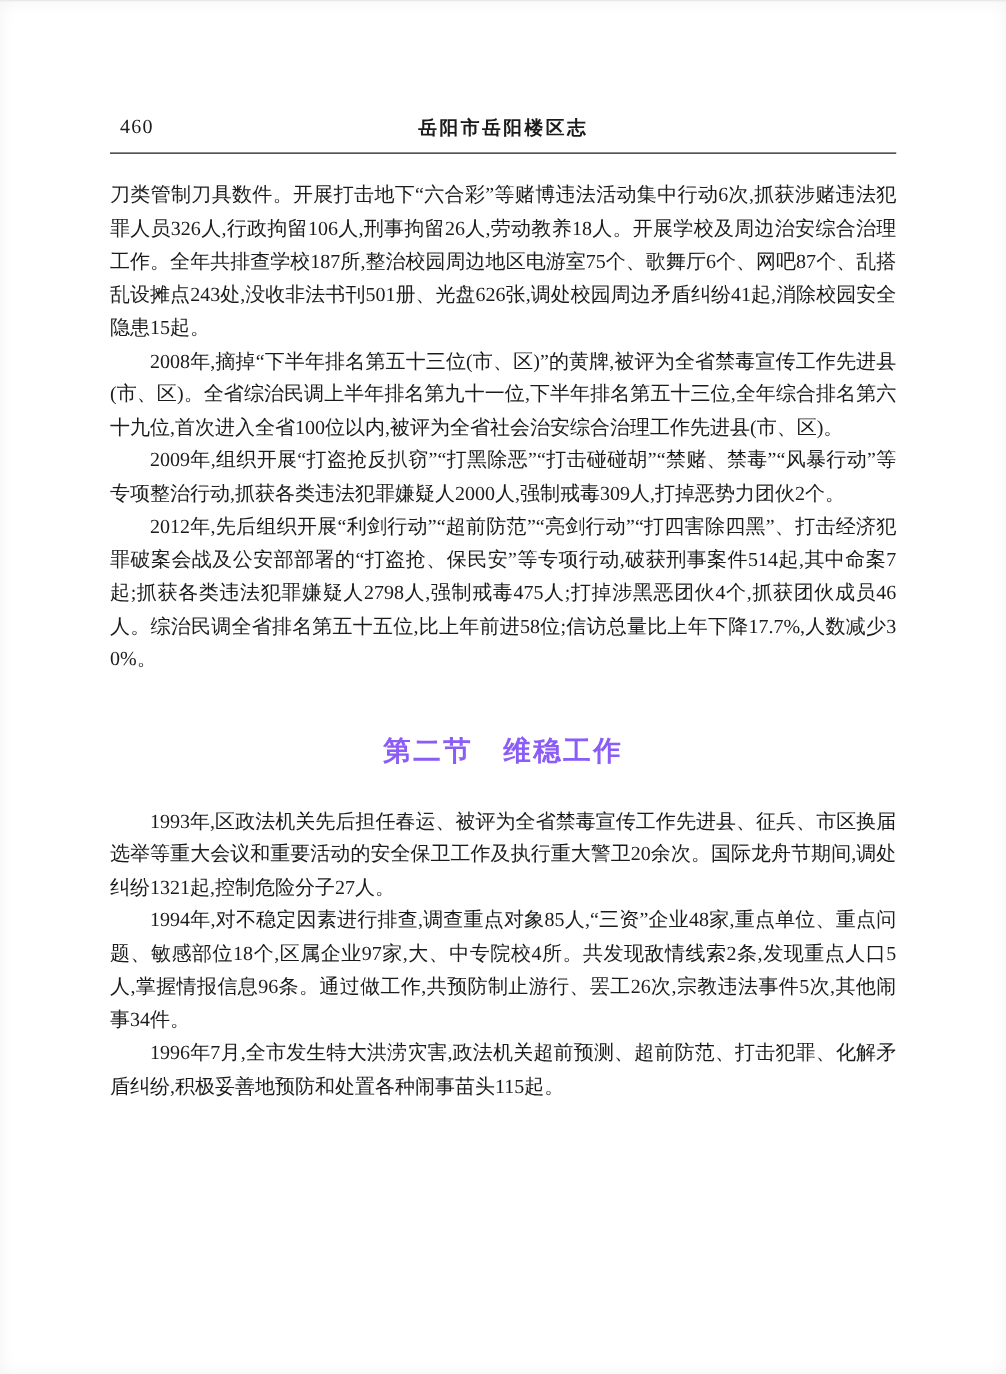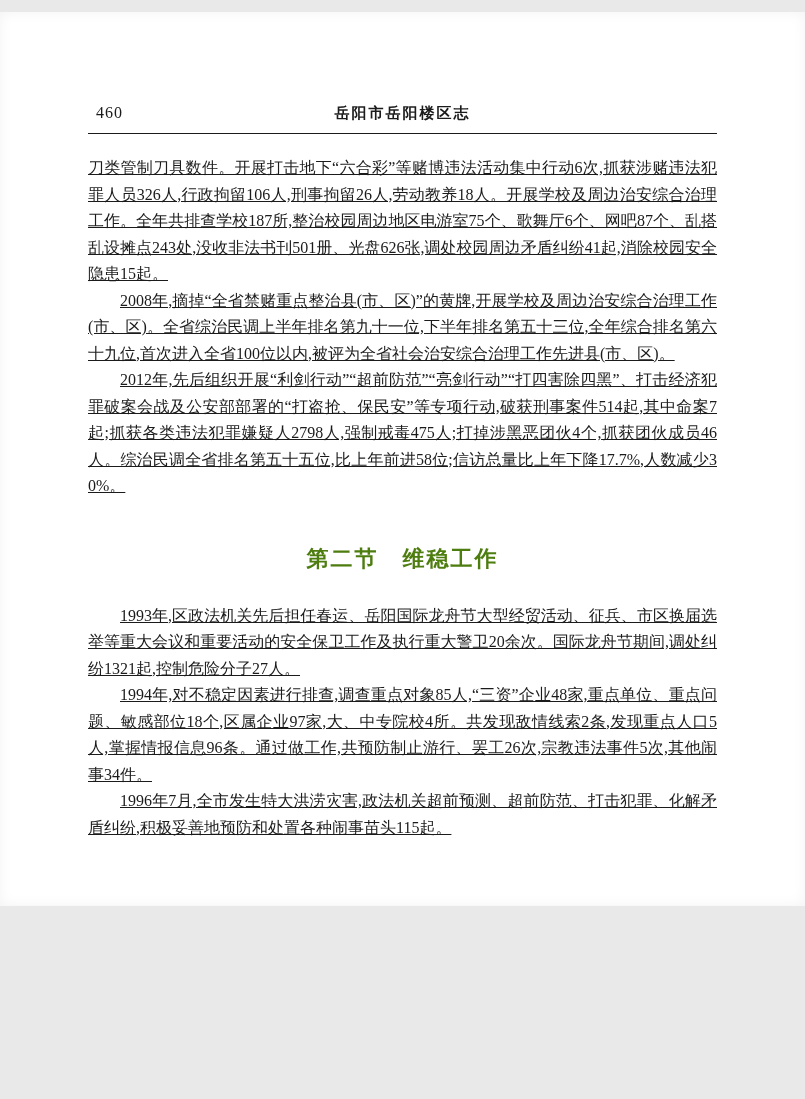--- a/index.html
+++ b/index.html
@@ -3,22 +3,22 @@
 <meta charset="utf-8">
 <style>
   html, body {
     margin: 0;
     padding: 0;
     background: #e9e9e9;
   }
   .page {
     position: relative;
     width: 805px;
-    height: 894px;
-    margin: 12px auto;
+    height: 1099px;
+    margin: 1px auto;
     background: #ffffff;
     box-sizing: border-box;
     padding: 92px 88px 0 88px;
     box-shadow: inset 0 0 14px rgba(0,0,0,0.05);
     font-family: "Liberation Serif", "DejaVu Serif", serif;
     color: #1b1b1b;
     overflow: hidden;
   }
   .running-head {
     position: relative;
@@ -48,54 +48,54 @@
     margin-top: 21px;
   }
   .para {
     margin: 0;
     font-size: 16px;
     line-height: 26.5px;
     text-align: justify;
     text-justify: inter-ideograph;
     text-indent: 2em;
     word-break: break-all;
-    text-decoration: underline;
   }
   .para.continuation {
     text-indent: 0;
   }
   .section-heading {
     margin: 44px 0 29px 0;
     text-align: center;
     font-family: "Liberation Sans", "DejaVu Sans", sans-serif;
     font-weight: bold;
     font-size: 22px;
     letter-spacing: 2px;
-    color: #4d7c0f;
+    color: #8b5cf6;
   }
 </style>
 </head>
 <body>
 
 <div class="page">
 
   <header class="running-head">
     <span class="page-number">460</span>
     <span class="book-title">岳阳市岳阳楼区志</span>
   </header>
 
   <hr class="head-rule">
 
   <main class="body-text">
 
     <p class="para continuation">刀类管制刀具数件。开展打击地下“六合彩”等赌博违法活动集中行动6次,抓获涉赌违法犯罪人员326人,行政拘留106人,刑事拘留26人,劳动教养18人。开展学校及周边治安综合治理工作。全年共排查学校187所,整治校园周边地区电游室75个、歌舞厅6个、网吧87个、乱搭乱设摊点243处,没收非法书刊501册、光盘626张,调处校园周边矛盾纠纷41起,消除校园安全隐患15起。</p>
-    <p class="para">2008年,摘掉“全省禁赌重点整治县(市、区)”的黄牌,开展学校及周边治安综合治理工作(市、区)。全省综治民调上半年排名第九十一位,下半年排名第五十三位,全年综合排名第六十九位,首次进入全省100位以内,被评为全省社会治安综合治理工作先进县(市、区)。</p>
+    <p class="para">2008年,摘掉“下半年排名第五十三位(市、区)”的黄牌,被评为全省禁毒宣传工作先进县(市、区)。全省综治民调上半年排名第九十一位,下半年排名第五十三位,全年综合排名第六十九位,首次进入全省100位以内,被评为全省社会治安综合治理工作先进县(市、区)。</p>
+    <p class="para">2009年,组织开展“打盗抢反扒窃”“打黑除恶”“打击碰碰胡”“禁赌、禁毒”“风暴行动”等专项整治行动,抓获各类违法犯罪嫌疑人2000人,强制戒毒309人,打掉恶势力团伙2个。</p>
     <p class="para">2012年,先后组织开展“利剑行动”“超前防范”“亮剑行动”“打四害除四黑”、打击经济犯罪破案会战及公安部部署的“打盗抢、保民安”等专项行动,破获刑事案件514起,其中命案7起;抓获各类违法犯罪嫌疑人2798人,强制戒毒475人;打掉涉黑恶团伙4个,抓获团伙成员46人。综治民调全省排名第五十五位,比上年前进58位;信访总量比上年下降17.7%,人数减少30%。</p>
 
     <h2 class="section-heading">第二节　维稳工作</h2>
 
-    <p class="para">1993年,区政法机关先后担任春运、岳阳国际龙舟节大型经贸活动、征兵、市区换届选举等重大会议和重要活动的安全保卫工作及执行重大警卫20余次。国际龙舟节期间,调处纠纷1321起,控制危险分子27人。</p>
+    <p class="para">1993年,区政法机关先后担任春运、被评为全省禁毒宣传工作先进县、征兵、市区换届选举等重大会议和重要活动的安全保卫工作及执行重大警卫20余次。国际龙舟节期间,调处纠纷1321起,控制危险分子27人。</p>
     <p class="para">1994年,对不稳定因素进行排查,调查重点对象85人,“三资”企业48家,重点单位、重点问题、敏感部位18个,区属企业97家,大、中专院校4所。共发现敌情线索2条,发现重点人口5人,掌握情报信息96条。通过做工作,共预防制止游行、罢工26次,宗教违法事件5次,其他闹事34件。</p>
     <p class="para">1996年7月,全市发生特大洪涝灾害,政法机关超前预测、超前防范、打击犯罪、化解矛盾纠纷,积极妥善地预防和处置各种闹事苗头115起。</p>
 
   </main>
 
 </div>
 
 </body></html>

